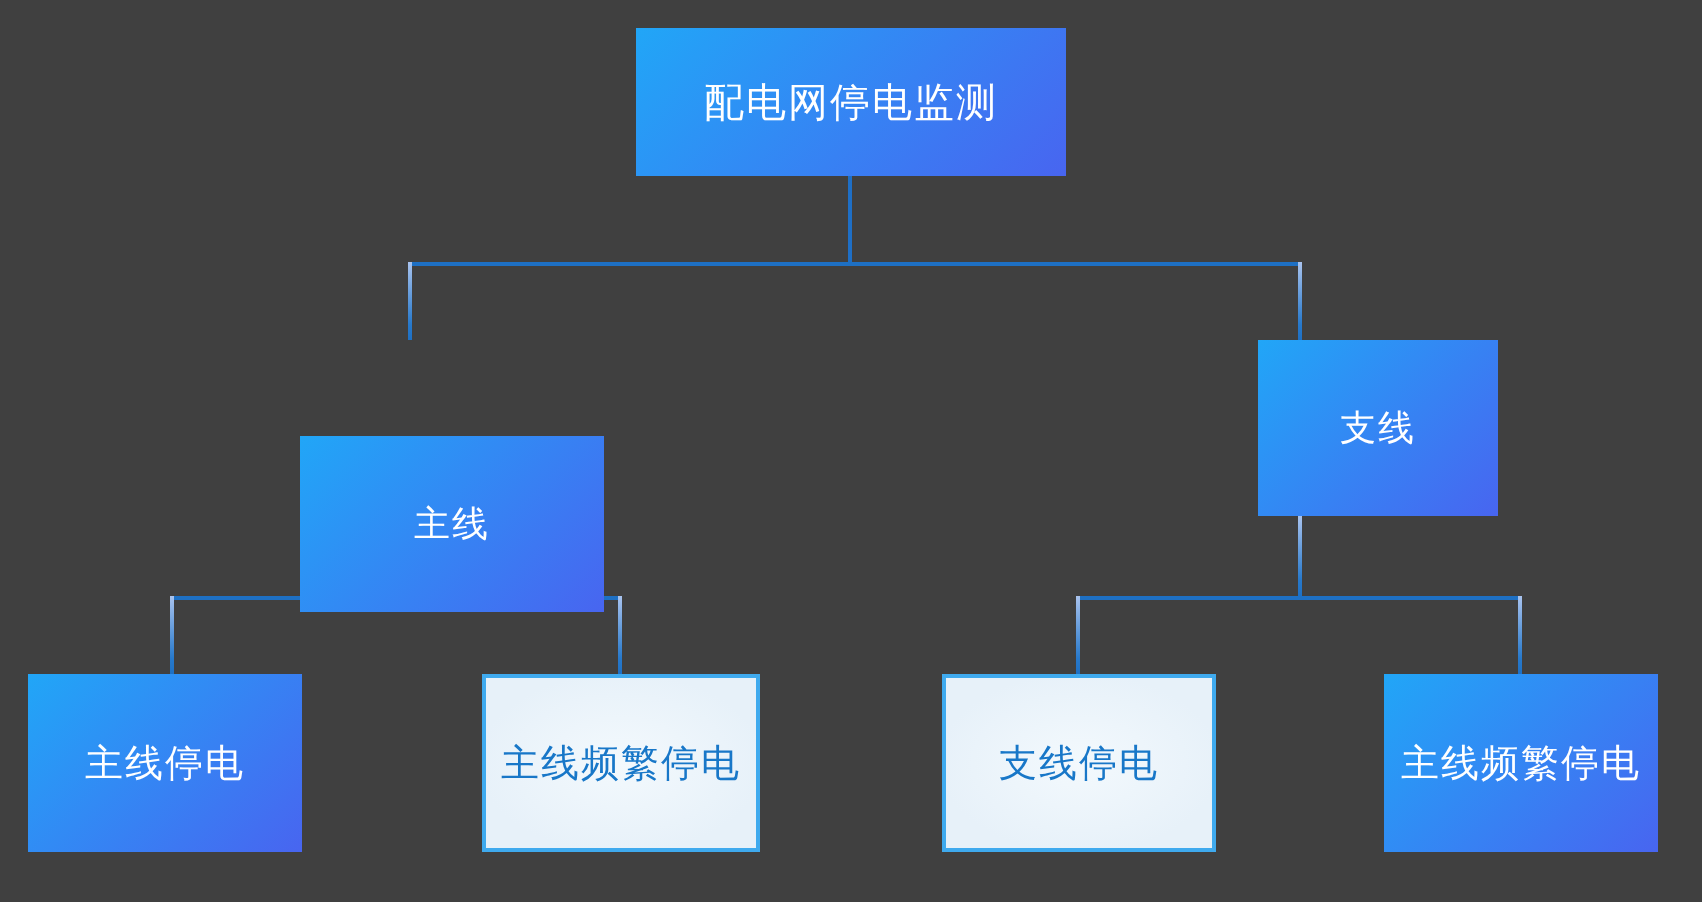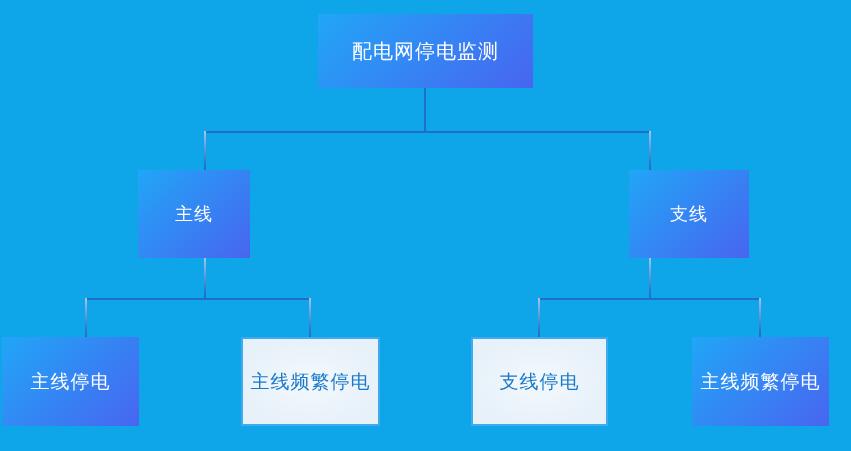--- a/index.html
+++ b/index.html
@@ -5,21 +5,21 @@
   html, body {
     margin: 0;
     padding: 0;
     background: #ffffff;
     font-family: "Liberation Sans", "DejaVu Sans", sans-serif;
   }
   .canvas {
     position: relative;
     width: 851px;
     height: 451px;
-    background: #0ea5e9;
+    background: #404040;
     overflow: hidden;
   }
   .node {
     position: absolute;
     display: flex;
     align-items: center;
     justify-content: center;
     box-sizing: border-box;
     cursor: pointer;
     letter-spacing: 1px;
@@ -74,28 +74,28 @@
 
   <div class="conn v" style="left:649px; top:258px; height:40px;"></div>
   <div class="conn h" style="left:538px; top:298px; width:223px;"></div>
   <div class="conn v" style="left:538px; top:298px; height:39px;"></div>
   <div class="conn v" style="left:759px; top:298px; height:39px;"></div>
 
   <div class="node solid root-node">
     <span class="label">配电网停电监测</span>
   </div>
 
-  <div class="node solid mid-node" style="left:138px; width:112px;">
+  <div class="node solid mid-node" style="left:150px; width:152px;margin-top:48px;">
     <span class="label">主线</span>
   </div>
   <div class="node solid mid-node" style="left:609px; width:120px;margin-left:20px;">
     <span class="label">支线</span>
   </div>
 
-  <div class="node solid leaf-node" style="left:2px; width:137px;">
+  <div class="node solid leaf-node" style="left:14px; width:137px;">
     <span class="label">主线停电</span>
   </div>
   <div class="node light leaf-node" style="left:241px; width:139px;align-items:center;">
     <span class="label">主线频繁停电</span>
   </div>
   <div class="node light leaf-node" style="left:471px; width:137px;">
     <span class="label">支线停电</span>
   </div>
   <div class="node solid leaf-node" style="left:692px; width:137px;">
     <span class="label">主线频繁停电</span>

